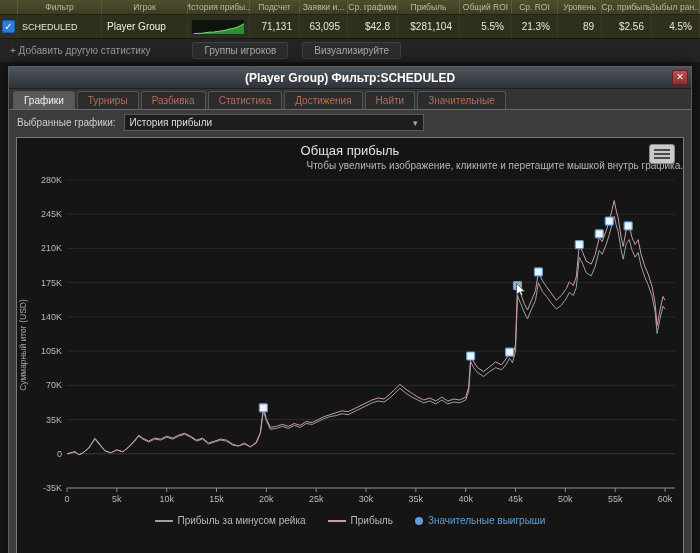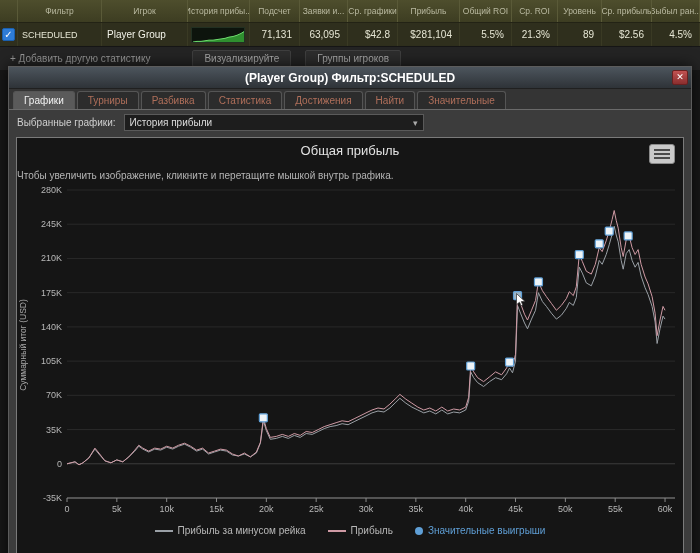--- a/index.html
+++ b/index.html
@@ -1,21 +1,21 @@
 <!DOCTYPE html>
 <html><head>
 <meta charset="utf-8">
 <style>
   *{margin:0;padding:0;box-sizing:border-box;}
   html,body{width:700px;height:553px;}
   body{background:#181818;font-family:"Liberation Sans",sans-serif;position:relative;overflow:hidden;}
 
   
   .tbl-header,.tbl-row{display:grid;grid-template-columns:18px 84px 86px 62px 50px 48px 50px 62px 52px 46px 44px 50px 48px;}
-  .tbl-header{height:22px;background:linear-gradient(#4e4e2d,#3d3d22);}
+  .tbl-header{height:14px;background:linear-gradient(#4e4e2d,#3d3d22);}
   .tbl-header .hc{font-size:8.5px;color:#b9b9a0;border-right:1px solid #5a5a38;display:flex;align-items:center;justify-content:center;white-space:nowrap;overflow:hidden;}
   .tbl-row{height:24px;background:#2f2f1d;border-top:1px solid #232315;}
   .tbl-row .cell{font-size:10px;color:#e6e6d4;display:flex;align-items:center;border-right:1px solid #3a3a24;overflow:hidden;white-space:nowrap;}
   .cell.num{justify-content:flex-end;padding-right:7px;}
   .cell.name{padding-left:4px;font-size:9px;}
   .cell.player{padding-left:5px;color:#f2f2e8;}
   .ckwrap{display:flex;align-items:center;justify-content:center;}
   .checkbox{width:13px;height:13px;background:#2e7cd6;border:1px solid #1a5fae;border-radius:2px;color:#fff;font-size:10px;line-height:11px;text-align:center;}
   .check-icon::before{content:"✓";}
   .sparkwrap{padding:2px 3px;}
@@ -39,21 +39,21 @@
   .tab.active{background:#5a5a5a;color:#f2f2f2;}
 
   .selrow{height:25px;display:flex;align-items:center;padding:0 8px;gap:8px;}
   .selrow .lbl{font-size:10px;color:#cfcfcf;}
   .dropdown{width:300px;height:17px;background:#1d1d1d;border:1px solid #5a5a5a;color:#ddd;font-size:10px;display:flex;align-items:center;justify-content:space-between;padding:0 5px;cursor:pointer;}
   .chev::before{content:"▾";color:#aaa;font-size:9px;}
 
   
   .chart-box{position:absolute;left:7px;right:7px;top:70px;bottom:7px;background:#151515;border:1px solid #7a7a7a;}
   .chart-title{text-align:center;color:#e2e2e2;font-size:13px;margin-top:5px;}
-  .chart-sub{text-align:left;color:#b5b5b5;font-size:10px;margin-top:12px;}
+  .chart-sub{text-align:right;color:#b5b5b5;font-size:10px;margin-top:2px;}
   .burger{position:absolute;top:6px;right:8px;width:26px;height:20px;background:#c9c9c9;border:1px solid #8a8a8a;border-radius:3px;display:flex;flex-direction:column;justify-content:center;gap:2px;padding:0 4px;cursor:pointer;}
   .burger span{display:block;height:2px;background:#4a4a4a;}
   .ylab{position:absolute;left:1px;top:45%;transform:translateY(-50%) rotate(180deg);writing-mode:vertical-rl;font-size:8.5px;color:#a8a8a8;white-space:nowrap;}
   .plot-svg{display:block;margin:3px 2px 0 12px;}
   .legend{display:flex;justify-content:center;gap:22px;align-items:center;margin-top:1px;}
   .litem{display:flex;align-items:center;gap:5px;font-size:10px;color:#b8b8b8;}
   .lswatch{width:18px;height:2px;}
   .ldot{width:8px;height:8px;border-radius:50%;}
   .litem.blue{color:#5f9fd6;}
   .xlab{position:absolute;right:12px;bottom:5px;font-size:9px;color:#b0b0b0;}
@@ -95,22 +95,22 @@
   <div class="cell num">$281,104</div>
   <div class="cell num">5.5%</div>
   <div class="cell num">21.3%</div>
   <div class="cell num">89</div>
   <div class="cell num">$2.56</div>
   <div class="cell num">4.5%</div>
 </div>
 
 <div class="strip">
   <span class="add-link">+ Добавить другую статистику</span>
+  <span class="strip-btn">Группы игроков</span>
   <span class="strip-btn">Визуализируйте</span>
-  <span class="strip-btn">Группы игроков</span>
 </div>
 
 <div class="dialog">
   <div class="titlebar">
     <span class="t">(Player Group) Фильтр:SCHEDULED</span>
     <span class="close-btn close-icon"></span>
   </div>
 
   <div class="tabs">
     <span class="tab active">Графики</span>

